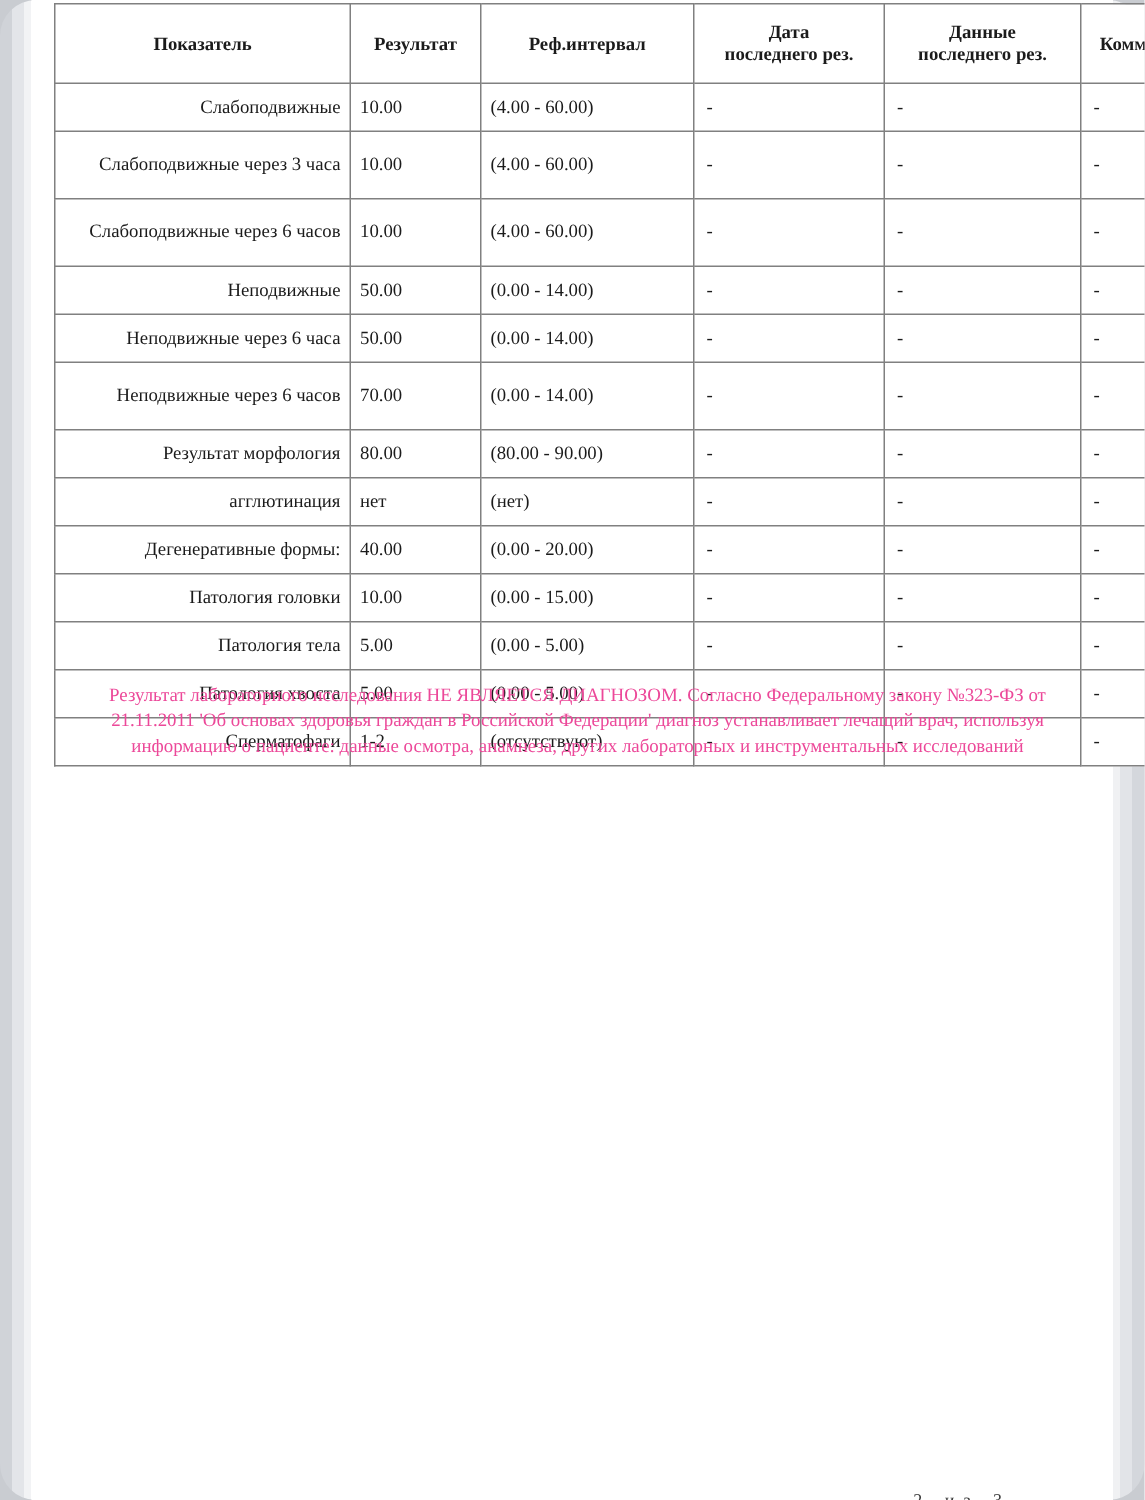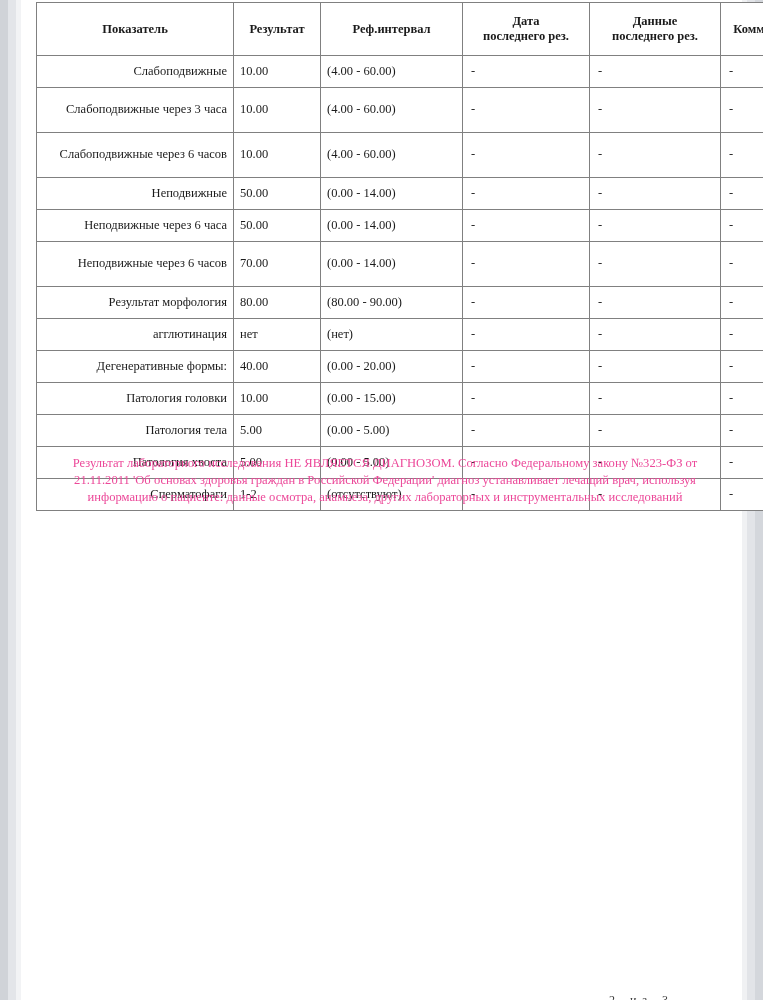--- a/index.html
+++ b/index.html
@@ -22,20 +22,21 @@
     background: linear-gradient(
       to right,
       #d0d3d8 0px, #d0d3d8 8px,
       #e3e5e9 8px, #e3e5e9 16px,
       #f2f3f5 16px, #f2f3f5 21px,
       #ffffff 21px, #ffffff 742px,
       #f0f1f3 742px, #f0f1f3 747px,
       #e2e4e8 747px, #e2e4e8 755px,
       #d4d7dc 755px, #d4d7dc 763px
     );
+    border-radius: 24px;
   }
 
   .page {
     position: absolute;
     left: 21px;
     top: 0;
     width: 721px;
     height: 1000px;
     background: #ffffff;
   }

